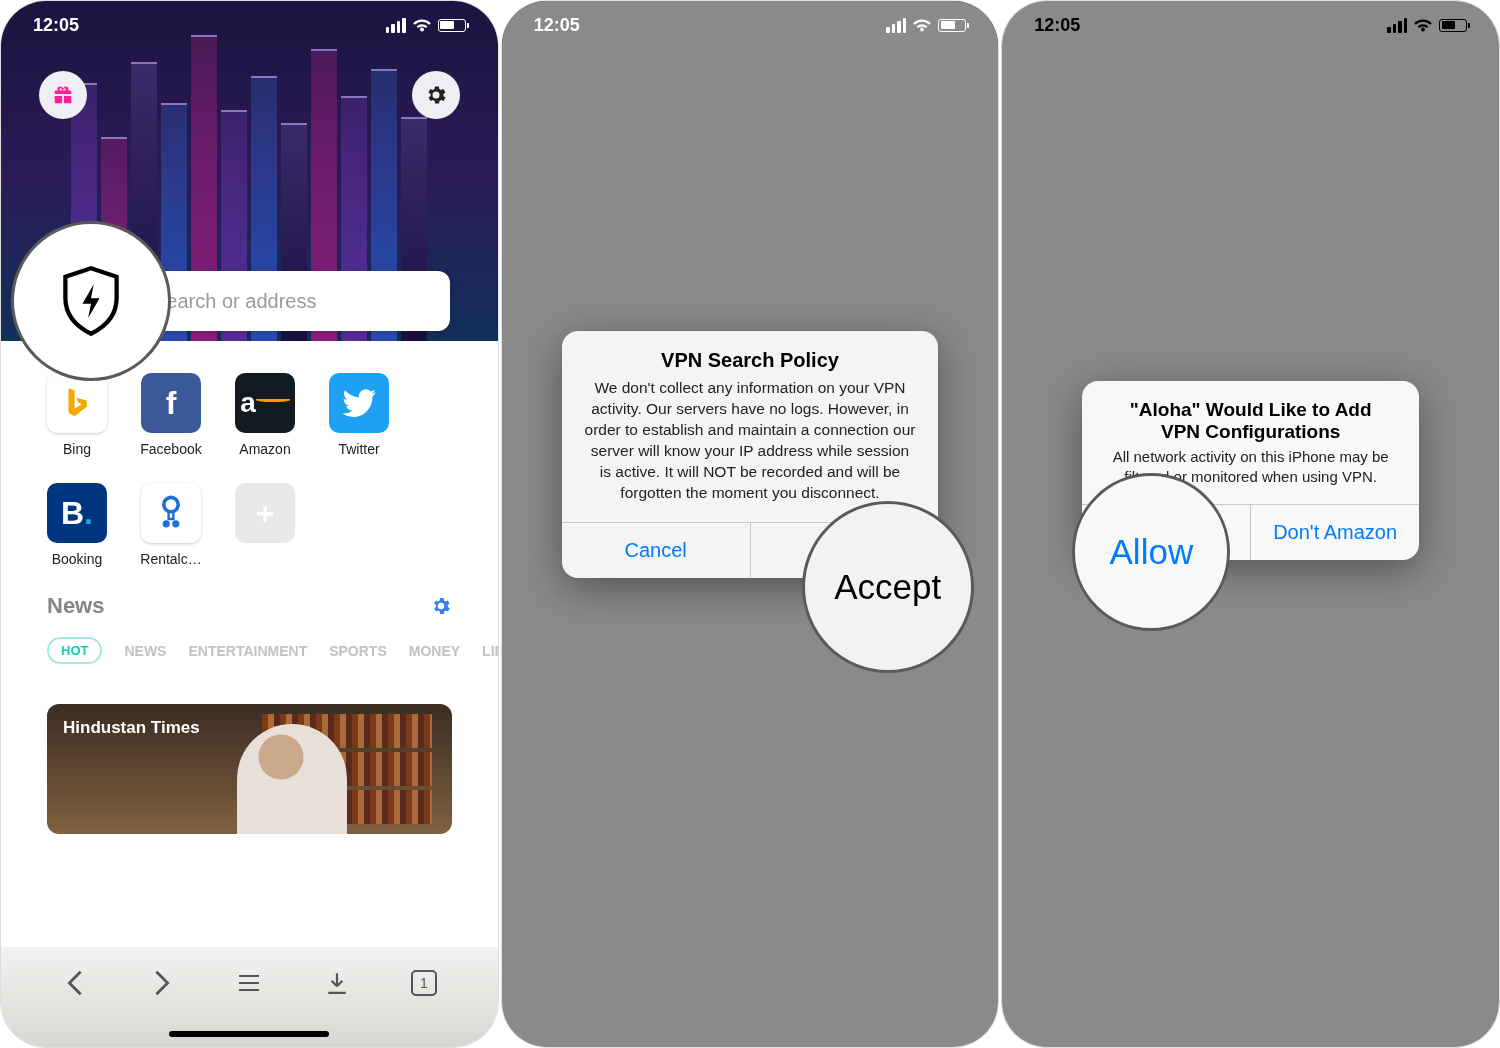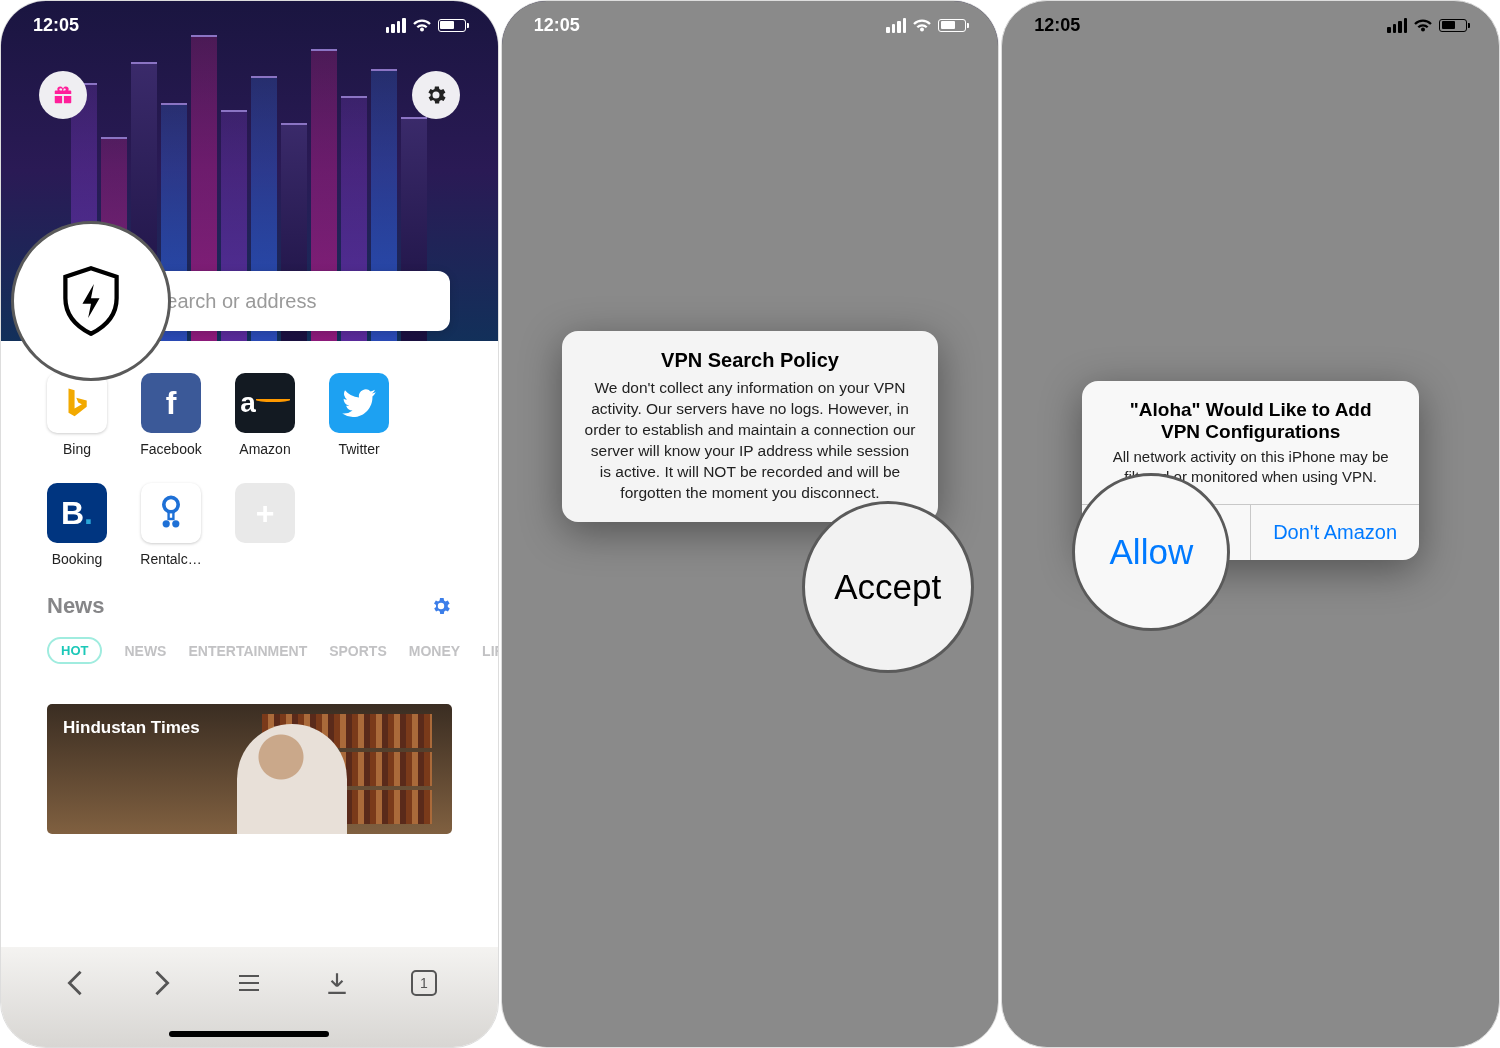--- a/index.html
+++ b/index.html
@@ -45,21 +45,21 @@
 .ic-rc{background:#fff;box-shadow:0 1px 3px #ccc;color:#1e70d6}
 .ic-add{background:#e9e9e9;color:#c9c9c9;font-size:36px;font-weight:300}
 
 .news{padding:26px 46px 0}
 .news-head{display:flex;justify-content:space-between;align-items:center}
 .news-title{font-size:22px;font-weight:600;color:#868688}
 .news-gear{color:#3c7ee9;font-size:22px}
 .tabs{display:flex;gap:22px;margin-top:18px;font-size:14px;font-weight:700;color:#c2c2c4;align-items:center}
 .tab-hot{color:#1cc8b8;border:2px solid #a0ecdf;border-radius:14px;padding:4px 12px;font-size:13px}
 
-.article{margin:40px 46px 0;height:130px;border-radius:5px;background:linear-gradient(180deg,#3a2d22,#806040);position:relative;overflow:hidden}
+.article{margin:40px 46px 0;height:130px;border-radius:12px;background:linear-gradient(180deg,#3a2d22,#806040);position:relative;overflow:hidden}
 .article .src{position:absolute;top:14px;left:16px;color:#fff;font-size:17px;font-weight:600}
 .bookshelf{position:absolute;right:20px;top:10px;bottom:10px;width:170px;display:flex;flex-direction:column;gap:4px}
 .shelf{flex:1;background:repeating-linear-gradient(90deg,#7a3a1a 0 6px,#aa6a3a 6px 12px,#5a2a1a 12px 18px)}
 .person{position:absolute;left:190px;bottom:0;width:110px;height:110px;background:radial-gradient(circle at 40% 30%,#caa88a 22px,transparent 23px),linear-gradient(180deg,#e8e0d8,#e8e0d8);border-radius:50% 50% 0 0}
 
 .bottombar{position:absolute;bottom:0;left:0;right:0;height:100px;background:linear-gradient(180deg,#f4f3f1,#d8d6d3);display:flex;align-items:flex-start;justify-content:space-around;padding:20px 30px 0}
 .bb-ic{width:32px;height:32px;color:#555;display:flex;align-items:center;justify-content:center;font-size:26px}
 .tabcount{width:26px;height:26px;border:2.5px solid #555;border-radius:5px;font-size:14px;display:flex;align-items:center;justify-content:center;font-weight:400}
 .home-ind{position:absolute;bottom:10px;left:50%;transform:translateX(-50%);width:160px;height:6px;background:#000;border-radius:4px}
 
@@ -421,20 +421,24 @@
         <span class="tabcount">1</span>
       </span>
   </div>
   <div class="home-ind"></div>
 
   <div class="content-cover"></div>
 
   <div class="modal">
     <div class="modal-title">VPN Search Policy</div>
     <div class="modal-msg">We don't collect any information on your VPN activity. Our servers have no logs. However, in order to establish and maintain a connection our server will know your IP address while session is active. It will NOT be recorded and will be forgotten the moment you disconnect.</div>
+    <div class="modal-btns">
+      <div class="modal-btn">Cancel</div>
+      <div class="modal-btn bold">Accept</div>
+    </div>
   </div>
 
   <div class="highlight hl-accept">Accept</div>
 </div>
 
 <div class="phone p3">
   <div class="statusbar dark">
     <span>12:05</span>
     <div class="status-icons">
       <span class="bars">

